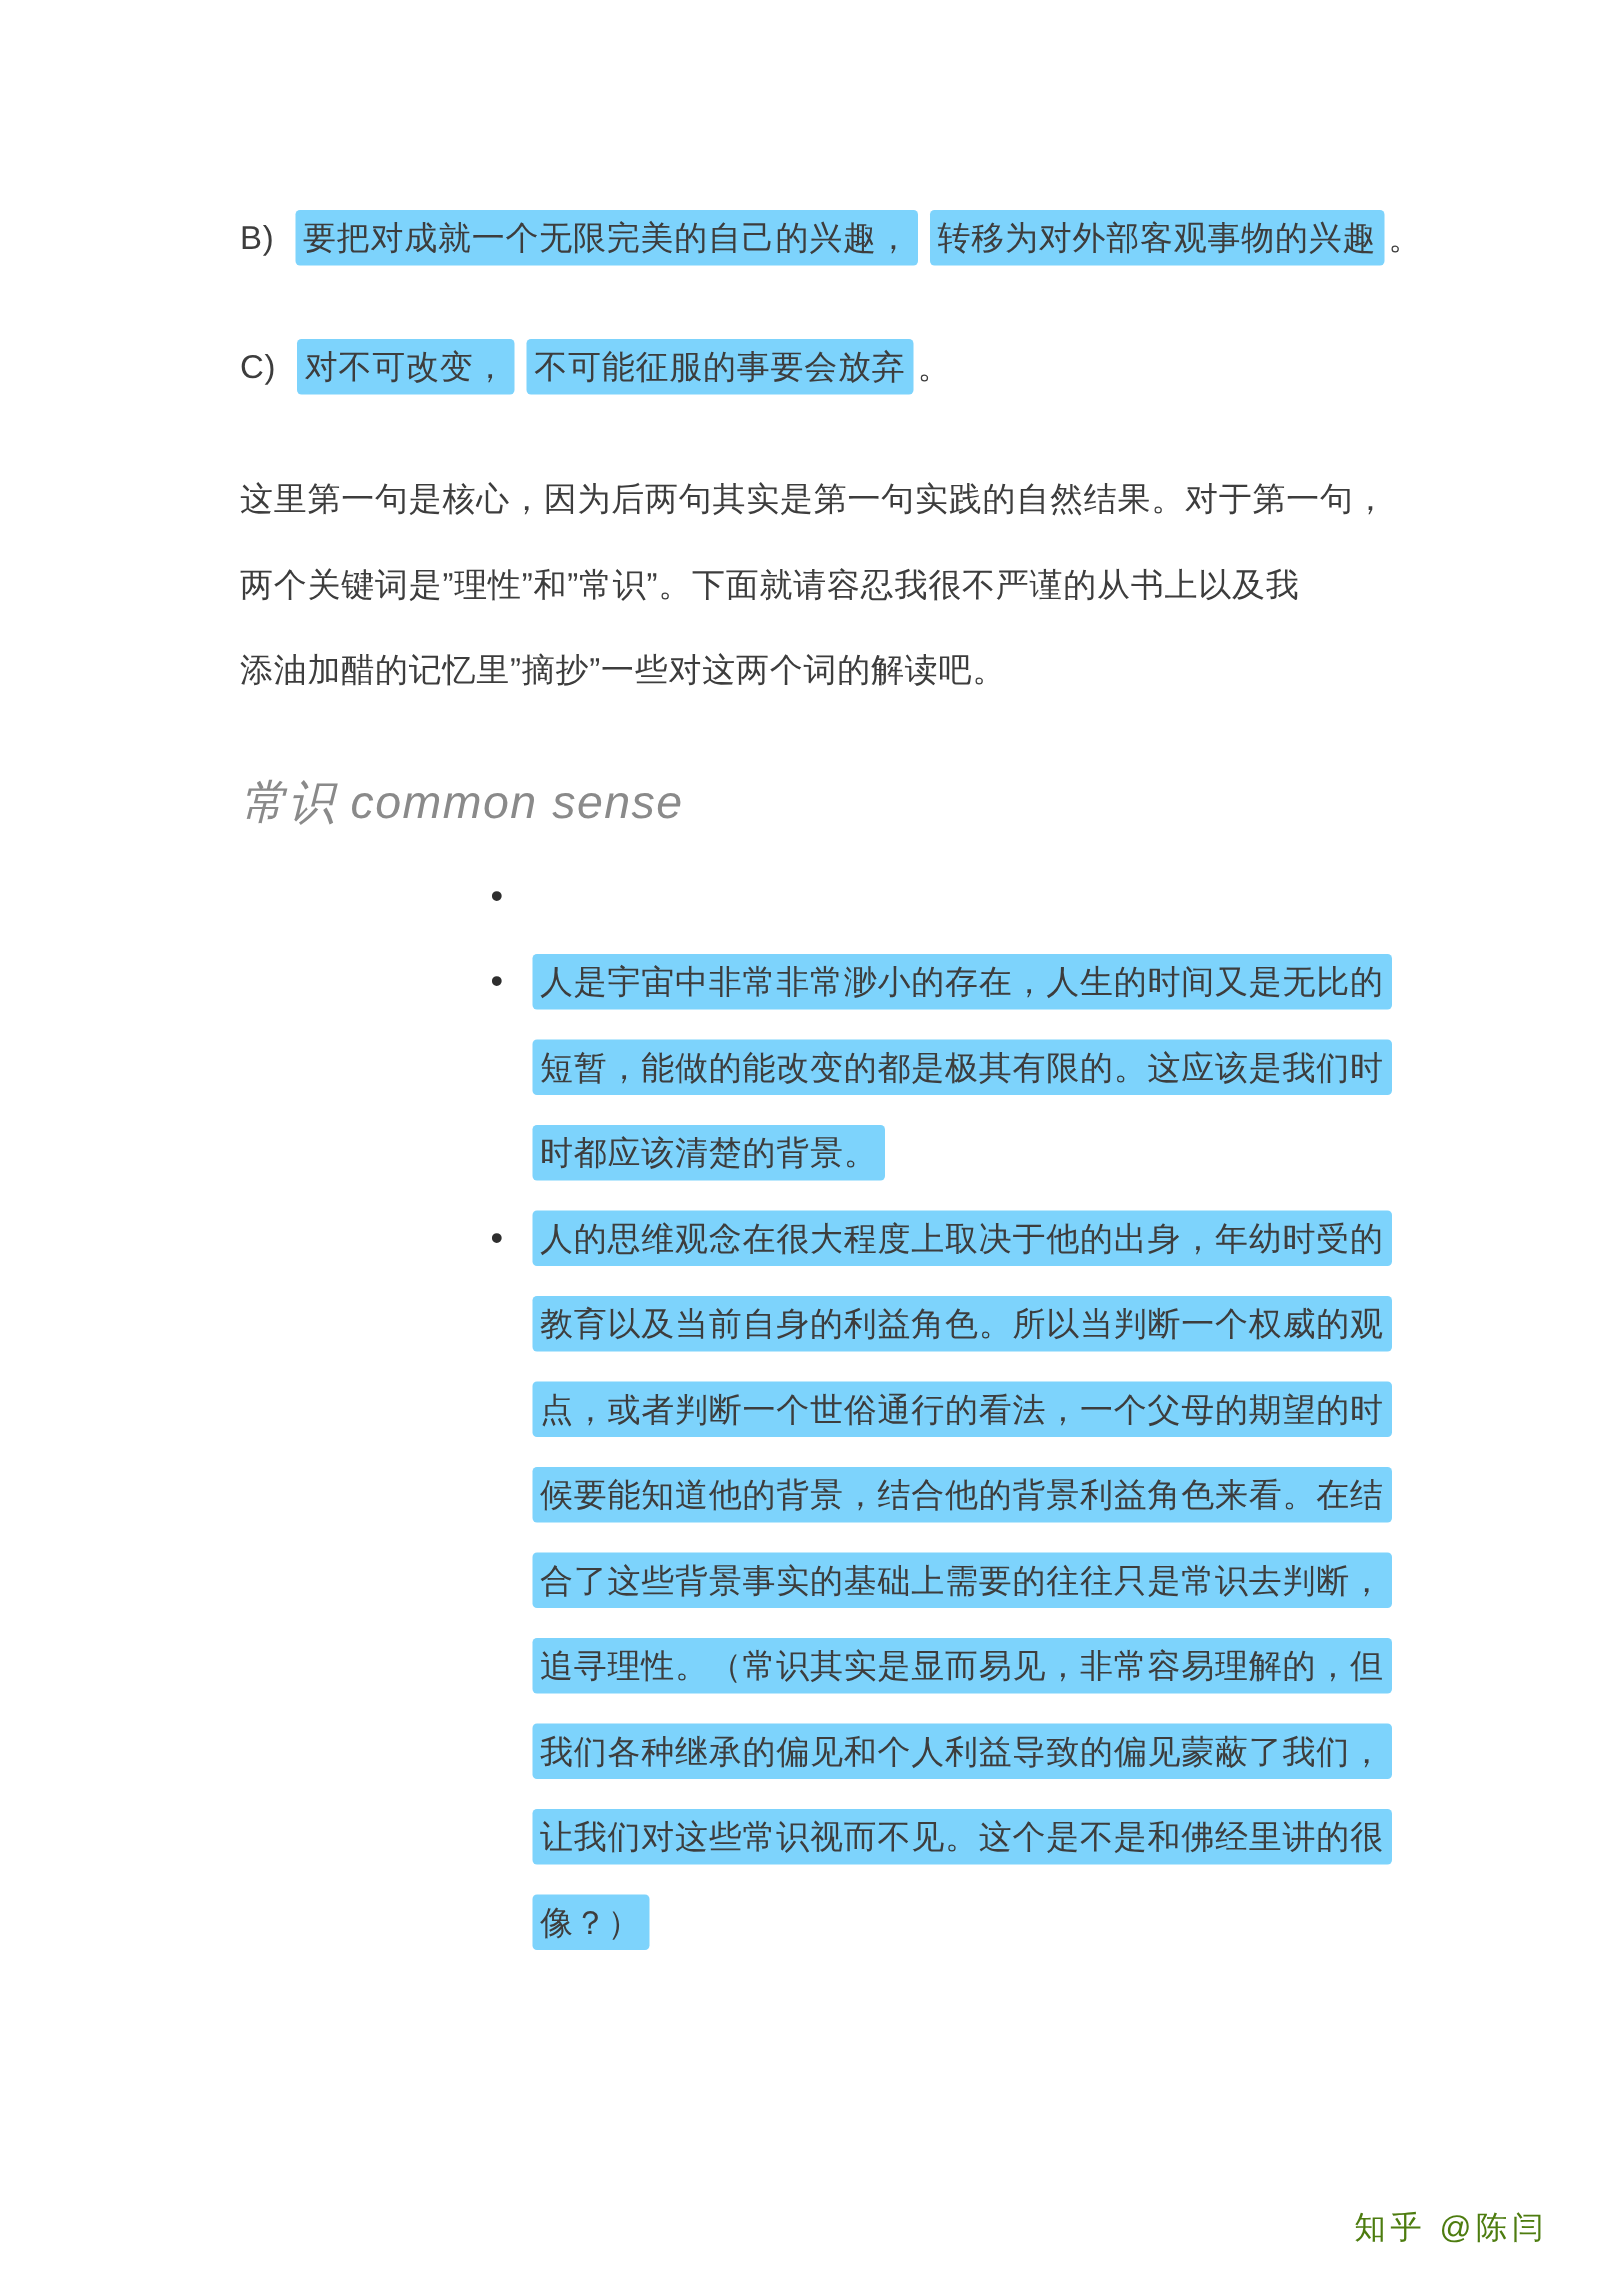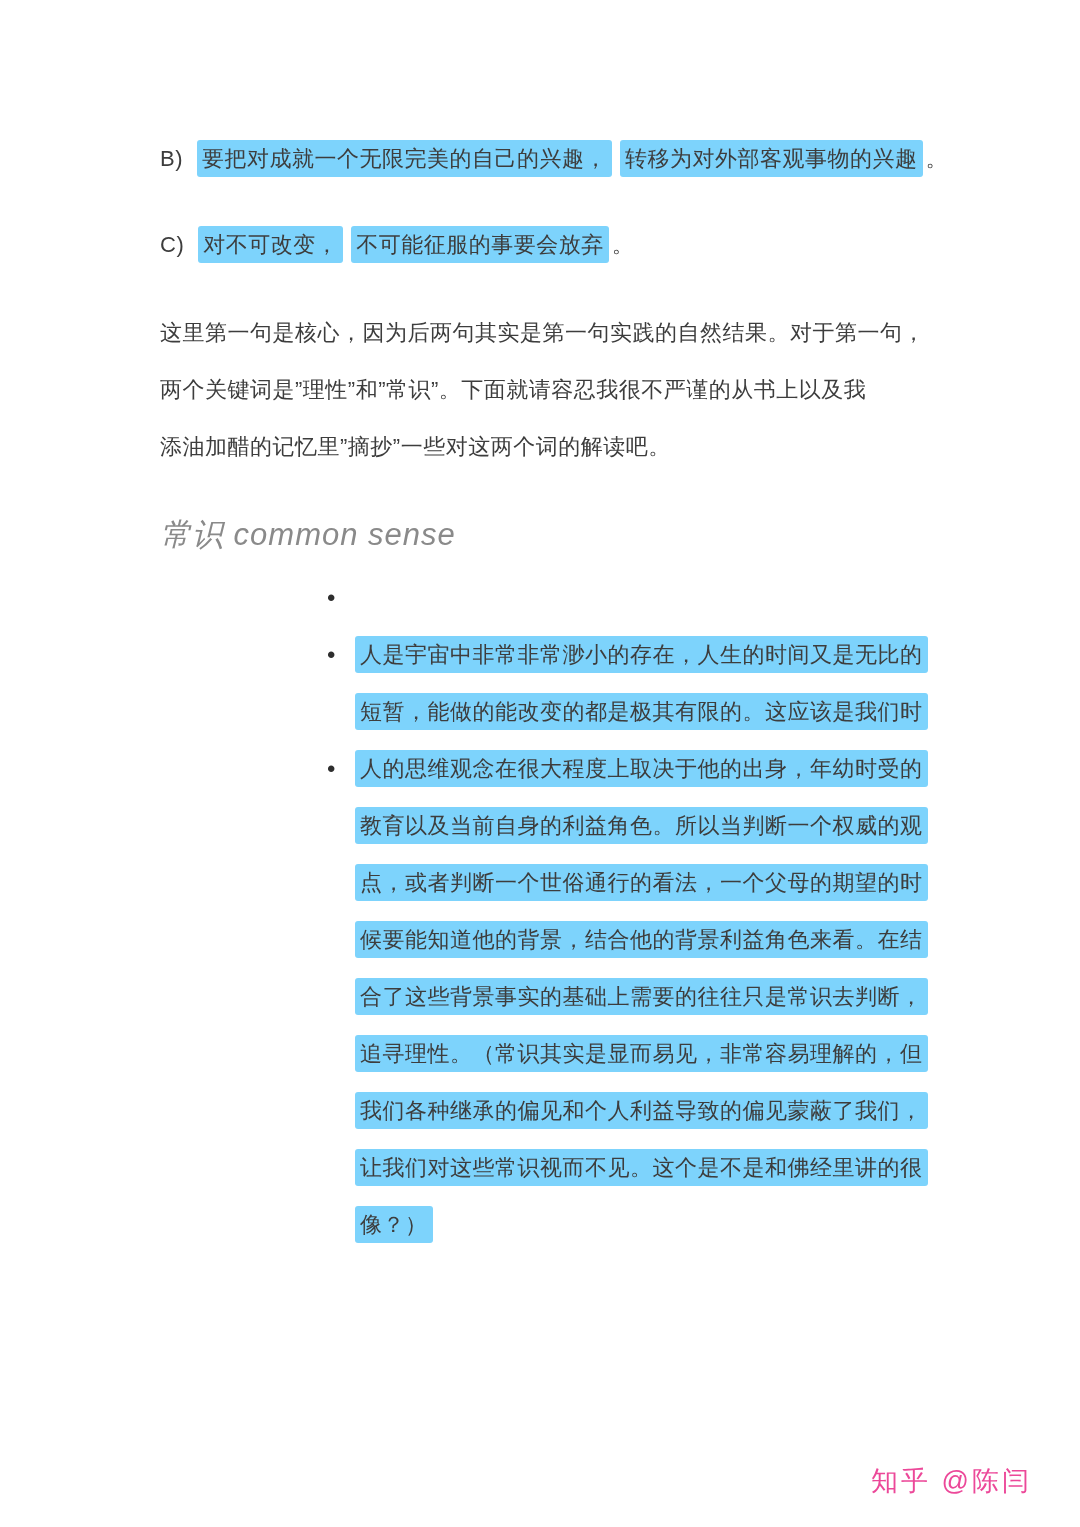--- a/index.html
+++ b/index.html
@@ -85,23 +85,23 @@
   li.empty-item {
     height: 57px;
   }
   .bline {
     white-space: nowrap;
   }
   .watermark {
     position: absolute;
     right: 48px;
     bottom: 28px;
-    font-size: 27px;
+    font-size: 21px;
     letter-spacing: 3px;
-    color: #ec4899;
+    color: #4d7c0f;
     text-shadow: 1px 1px 0 #ffffff;
   }
 </style>
 </head>
 <body>
 
 <div class="content">
 
   <div class="option-line">
     <span class="opt-label">B)</span><mark>要把对成就一个无限完美的自己的兴趣，</mark><mark class="seg2">转移为对外部客观事物的兴趣</mark><span class="tail">。</span>
@@ -117,20 +117,21 @@
     <div class="pline">添油加醋的记忆里”摘抄”一些对这两个词的解读吧。</div>
   </div>
 
   <div class="section-heading">常识  common sense</div>
 
   <ul class="bullets">
     <li class="empty-item"></li>
     <li>
       <div class="bline"><mark>人是宇宙中非常非常渺小的存在，人生的时间又是无比的</mark></div>
       <div class="bline"><mark>短暂，能做的能改变的都是极其有限的。这应该是我们时</mark></div>
+      <div class="bline"><mark>时都应该清楚的背景。</mark></div>
     </li>
     <li>
       <div class="bline"><mark>人的思维观念在很大程度上取决于他的出身，年幼时受的</mark></div>
       <div class="bline"><mark>教育以及当前自身的利益角色。所以当判断一个权威的观</mark></div>
       <div class="bline"><mark>点，或者判断一个世俗通行的看法，一个父母的期望的时</mark></div>
       <div class="bline"><mark>候要能知道他的背景，结合他的背景利益角色来看。在结</mark></div>
       <div class="bline"><mark>合了这些背景事实的基础上需要的往往只是常识去判断，</mark></div>
       <div class="bline"><mark>追寻理性。（常识其实是显而易见，非常容易理解的，但</mark></div>
       <div class="bline"><mark>我们各种继承的偏见和个人利益导致的偏见蒙蔽了我们，</mark></div>
       <div class="bline"><mark>让我们对这些常识视而不见。这个是不是和佛经里讲的很</mark></div>

